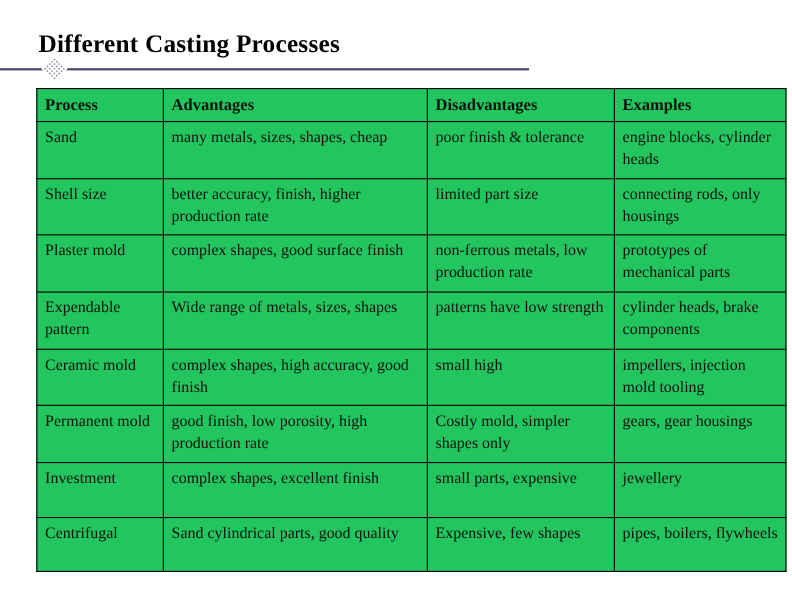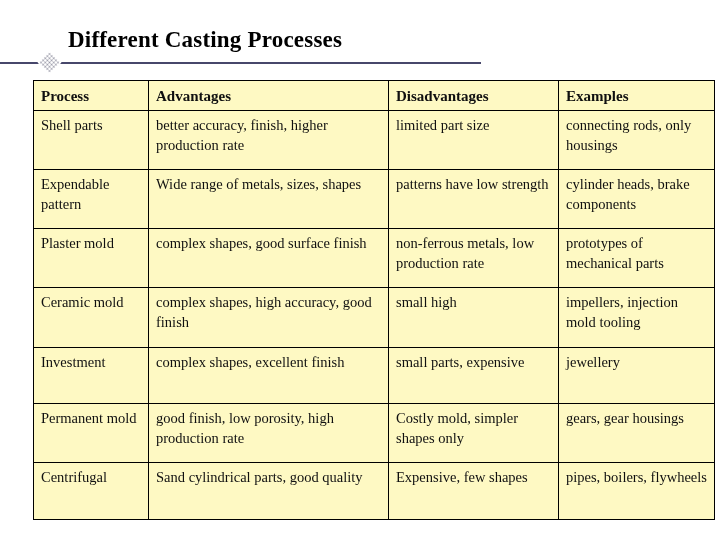--- a/index.html
+++ b/index.html
@@ -5,40 +5,40 @@
   html,body{
     margin:0;padding:0;
     width:720px;height:540px;
     background:#ffffff;
     font-family:"Liberation Serif","DejaVu Serif",serif;
   }
   .slide{position:relative;width:720px;height:540px;overflow:hidden;background:#fff;}
   .slide-title{
     position:absolute;left:35px;top:27px;
     font-size:23px;font-weight:bold;color:#000;
-    letter-spacing:.2px;white-space:nowrap;margin-left:33px;
+    letter-spacing:.2px;white-space:nowrap;
   }
   .title-rule{
     position:absolute;left:0;top:62px;
     width:481px;height:2px;background:#47476b;
   }
   .diamond-ornament{
     position:absolute;left:42px;top:55px;
     width:15px;height:15px;
     transform:rotate(45deg);
     background-color:#fff;
     background-image:radial-gradient(circle,#9a9aa8 .9px,transparent 1.1px);
     background-size:3px 3px;
     box-shadow:0 0 0 1px #fff;
   }
   table.casting-table{
     position:absolute;left:33px;top:80px;
     width:681px;height:440px;
     border-collapse:collapse;table-layout:fixed;
-    background:#fef9c3;
+    background:#22c55e;
   }
   .casting-table th,.casting-table td{
     border:1px solid #000;
     vertical-align:top;text-align:left;
     padding:4px 6px 2px 7px;
     font-size:14.5px;line-height:20px;
     color:#101010;font-weight:normal;
     overflow:hidden;
   }
   .casting-table th{font-weight:bold;font-size:15px;padding-top:5px;}
@@ -67,61 +67,67 @@
     </colgroup>
     <thead>
       <tr>
         <th>Process</th>
         <th>Advantages</th>
         <th>Disadvantages</th>
         <th>Examples</th>
       </tr>
     </thead>
     <tbody>
+    <tr>
+      <td>Sand</td>
+      <td>many metals, sizes, shapes, cheap</td>
+      <td>poor finish &amp; tolerance</td>
+      <td>engine blocks, cylinder heads</td>
+    </tr>
 
     <tr>
-      <td>Shell parts</td>
+      <td>Shell size</td>
       <td>better accuracy, finish, higher production rate</td>
       <td>limited part size</td>
       <td>connecting rods, only housings</td>
+    </tr>
+
+    <tr>
+      <td>Plaster mold</td>
+      <td>complex shapes, good surface finish</td>
+      <td>non-ferrous metals, low production rate</td>
+      <td>prototypes of mechanical parts</td>
     </tr>
 
     <tr>
       <td>Expendable pattern</td>
       <td>Wide range of metals, sizes, shapes</td>
       <td>patterns have low strength</td>
       <td>cylinder heads, brake components</td>
     </tr>
 
     <tr>
-      <td>Plaster mold</td>
-      <td>complex shapes, good surface finish</td>
-      <td>non-ferrous metals, low production rate</td>
-      <td>prototypes of mechanical parts</td>
-    </tr>
-
-    <tr>
       <td>Ceramic mold</td>
       <td>complex shapes, high accuracy, good finish</td>
       <td>small high</td>
       <td>impellers, injection mold tooling</td>
     </tr>
 
     <tr>
+      <td>Permanent mold</td>
+      <td>good finish, low porosity, high production rate</td>
+      <td>Costly mold, simpler shapes only</td>
+      <td>gears, gear housings</td>
+    </tr>
+
+    <tr>
       <td>Investment</td>
       <td>complex shapes, excellent finish</td>
       <td>small parts, expensive</td>
       <td>jewellery</td>
-    </tr>
-
-    <tr>
-      <td>Permanent mold</td>
-      <td>good finish, low porosity, high production rate</td>
-      <td>Costly mold, simpler shapes only</td>
-      <td>gears, gear housings</td>
     </tr>
 
 
     <tr>
       <td>Centrifugal</td>
       <td>Sand cylindrical parts, good quality</td>
       <td>Expensive, few shapes</td>
       <td>pipes, boilers, flywheels</td>
     </tr>
   </tbody>

